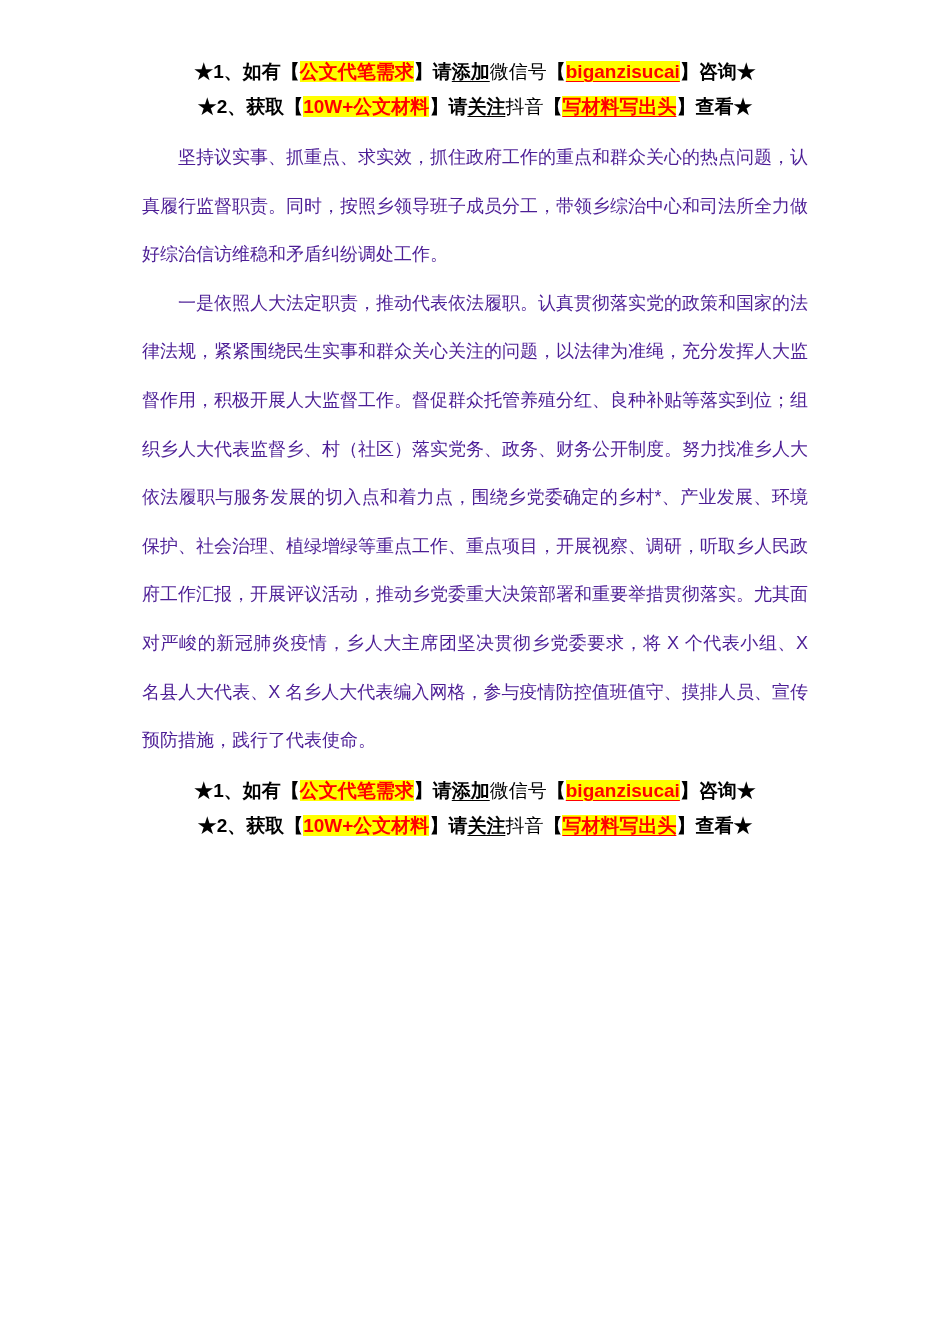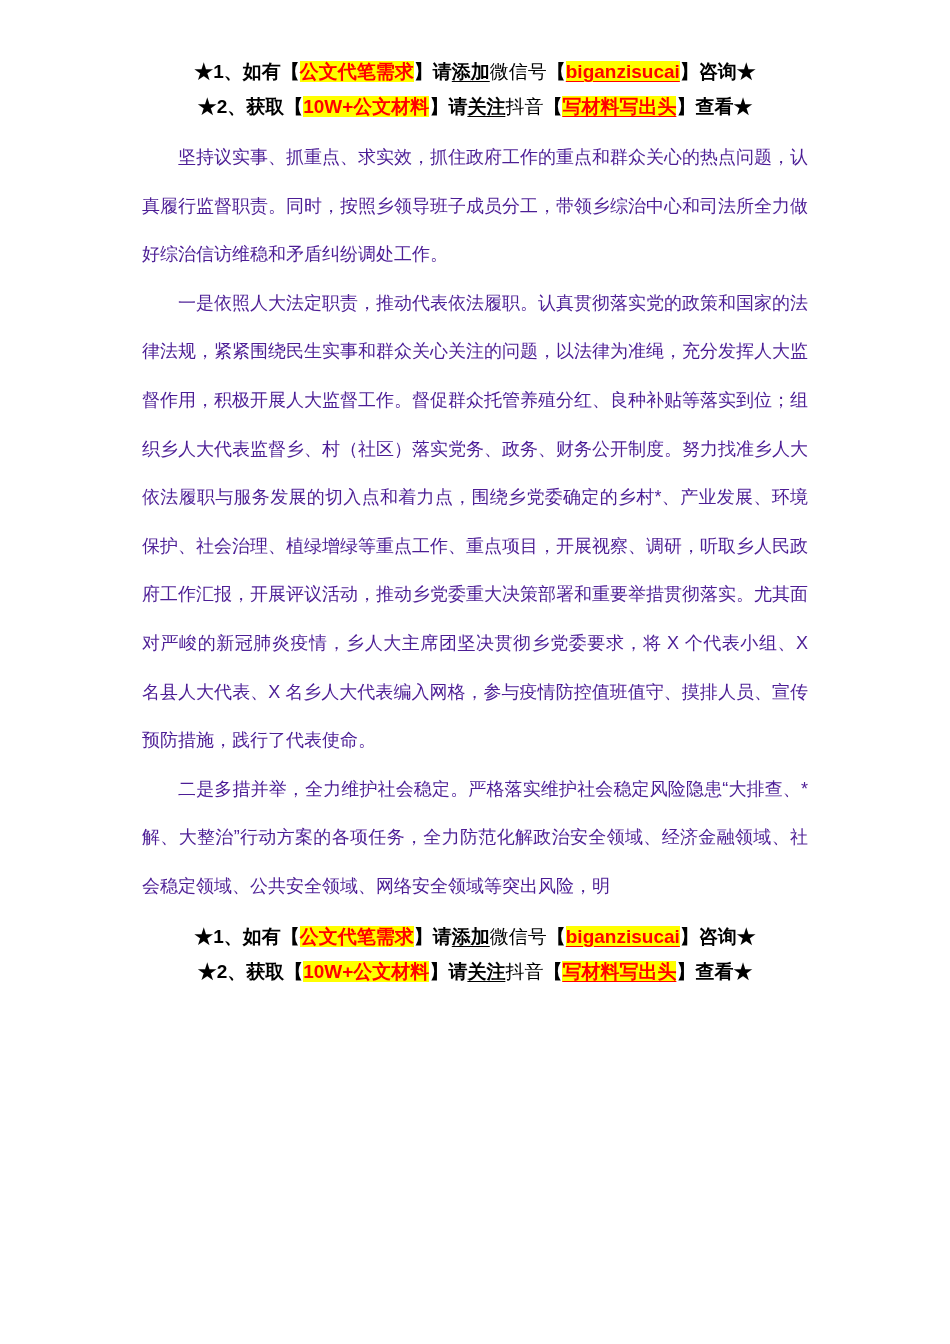--- a/index.html
+++ b/index.html
@@ -49,21 +49,20 @@
 <div class="page">
 
   <div class="notice header-notice">
     <div class="notice-line"><span>★1、如有【</span><span class="hl">公文代笔需求</span><span>】请</span><span class="u">添加</span><span class="plain">微信号</span><span>【</span><span class="hl u">biganzisucai</span><span>】咨询★</span></div>
     <div class="notice-line"><span>★2、获取【</span><span class="hl">10W+公文材料</span><span>】请</span><span class="u">关注</span><span class="plain">抖音</span><span>【</span><span class="hl u">写材料写出头</span><span>】查看★</span></div>
   </div>
 
   <div class="content">
     <p><span>坚持议实事、抓重点、求实效，抓住政府工作的重点和群众关心的热点问题，认真履行监督职责。同时，按照乡领导班子成员分工，带领乡综治中心和司法所全力做好综治信访维稳和矛盾纠纷调处工作。</span></p>
     <p><span class="b">一是</span><span>依照人大法定职责，推动代表依法履职。认真贯彻落实党的政策和国家的法律法规，紧紧围绕民生实事和群众关心关注的问题，以法律为准绳，充分发挥人大监督作用，积极开展人大监督工作。督促群众托管养殖分红、良种补贴等落实到位；组织乡人大代表监督乡、村（社区）落实党务、政务、财务公开制度。努力找准乡人大依法履职与服务发展的切入点和着力点，围绕乡党委确定的乡村*、产业发展、环境保护、社会治理、植绿增绿等重点工作、重点项目，开展视察、调研，听取乡人民政府工作汇报，开展评议活动，推动乡党委重大决策部署和重要举措贯彻落实。尤其面对严峻的新冠肺炎疫情，乡人大主席团坚决贯彻乡党委要求，将 X 个代表小组、X 名县人大代表、X 名乡人大代表编入网格，参与疫情防控值班值守、摸排人员、宣传预防措施，践行了代表使命。</span></p>
-    <p><span class="b">二是</span><span>多措并举，全力维护社会稳定。严格落实维护社会稳定风险隐患“大排查、*解、大整治”行动方案的各项任务，全力防范化解政治安全领域、经济金融领域、社会稳定领域、公共安全领域、网络安全领域等突出风险，明</span></p>
   </div>
 
   <div class="notice footer-notice">
     <div class="notice-line"><span>★1、如有【</span><span class="hl">公文代笔需求</span><span>】请</span><span class="u">添加</span><span class="plain">微信号</span><span>【</span><span class="hl u">biganzisucai</span><span>】咨询★</span></div>
     <div class="notice-line"><span>★2、获取【</span><span class="hl">10W+公文材料</span><span>】请</span><span class="u">关注</span><span class="plain">抖音</span><span>【</span><span class="hl u">写材料写出头</span><span>】查看★</span></div>
   </div>
 
 </div>
 
 </body></html>

